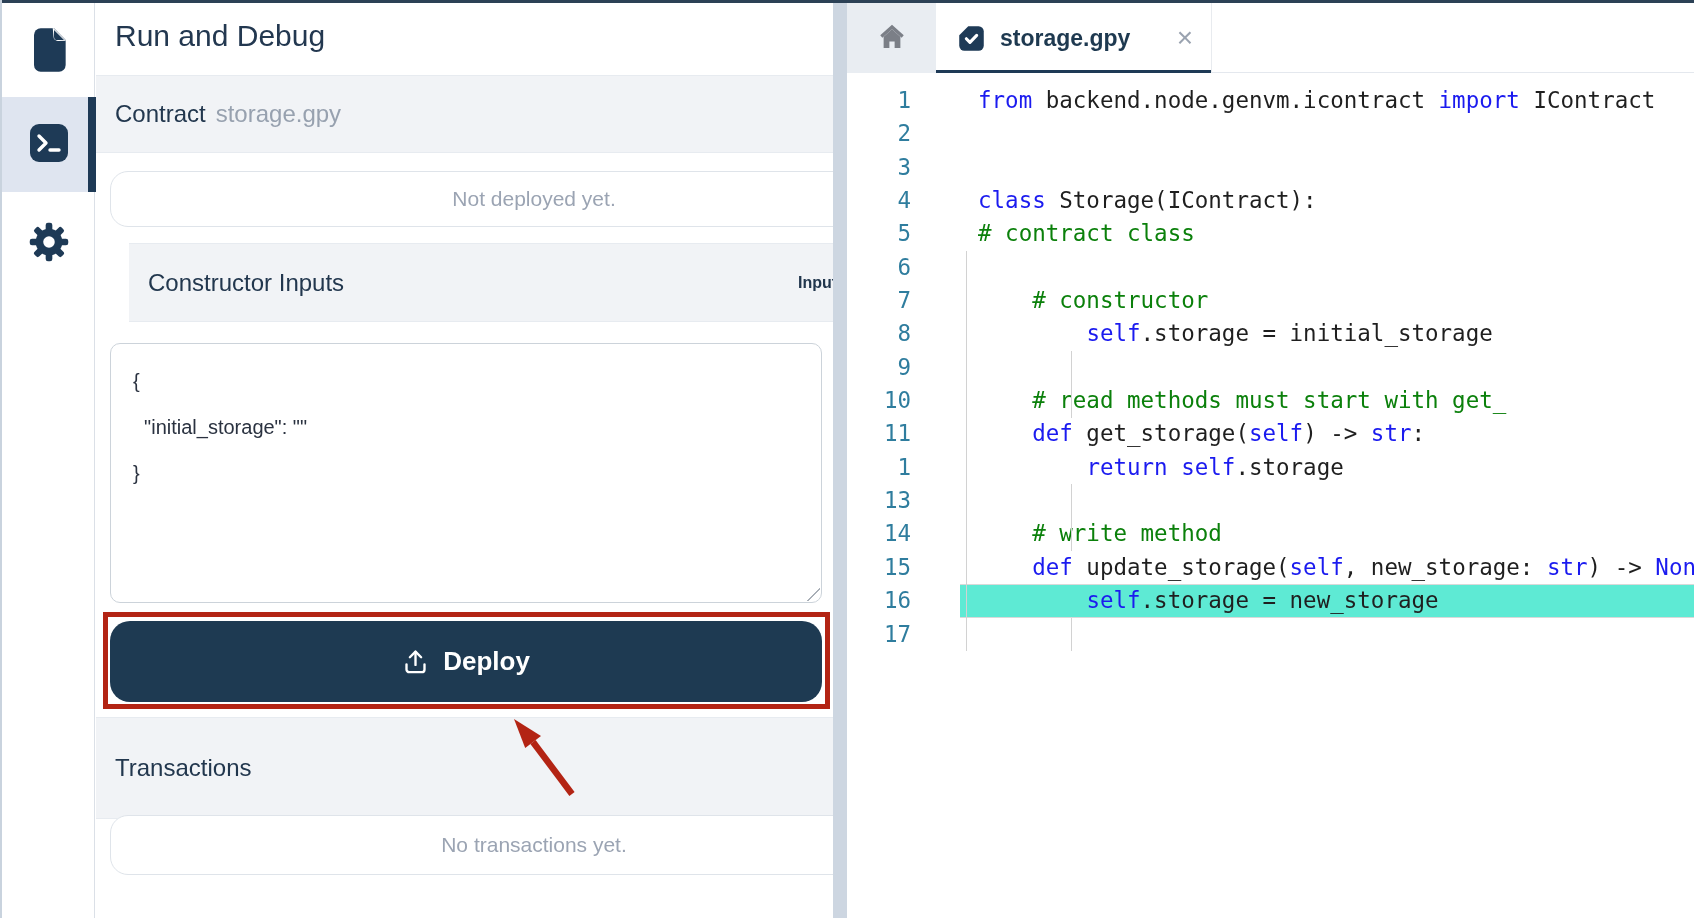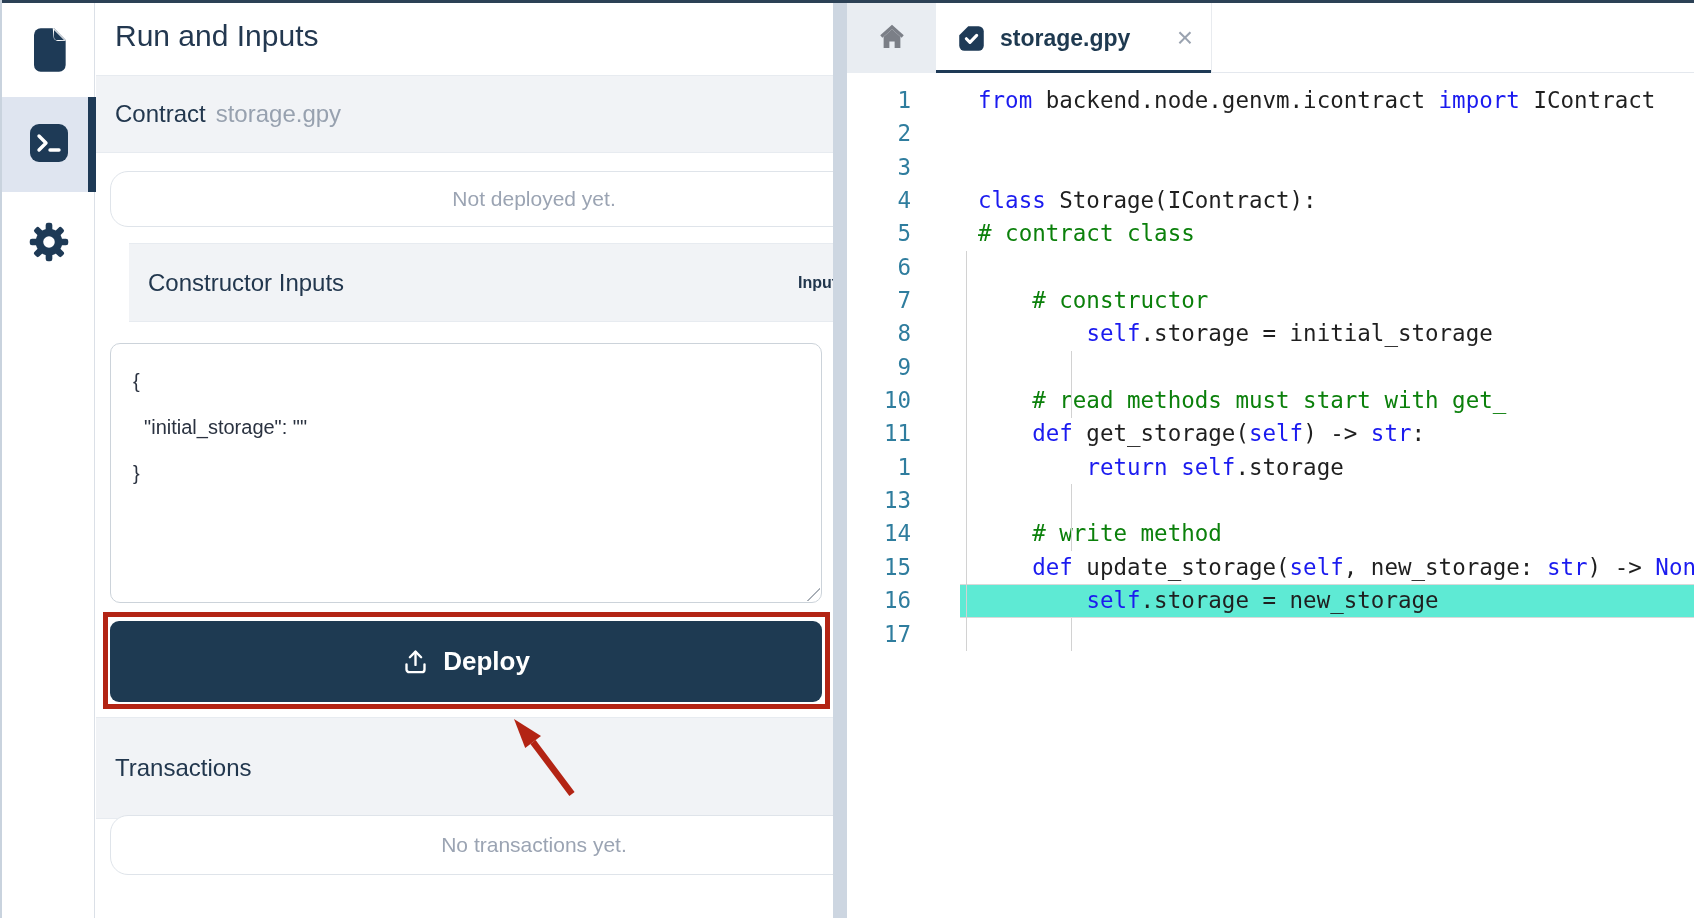--- a/index.html
+++ b/index.html
@@ -29,21 +29,21 @@
   .band-label{font-size:24px;color:#22374e;font-weight:500;}
   .band-file{font-size:24px;color:#97a1af;margin-left:10px;font-weight:400;}
   .band-right{margin-left:auto;font-size:16px;font-weight:700;color:#21364d;}
   .empty-box{position:absolute;left:14px;width:848px;border:1.5px solid #dfe4ea;border-radius:18px;background:#fff;display:flex;align-items:center;justify-content:center;font-size:21px;color:#9ba4b3;}
   .box-deploystatus{top:168px;height:56px;}
   .box-transactions{top:812px;height:60px;}
   .ctor-textarea{position:absolute;left:14px;top:340px;width:712px;height:260px;border:1.5px solid #ccd3da;border-radius:10px;padding:14px 22px;font-family:"Liberation Sans",sans-serif;font-size:20px;line-height:46px;color:#2a3240;resize:none;outline:none;background:#fff;white-space:pre;}
   .grip{position:absolute;left:708px;top:582px;width:16px;height:16px;background:repeating-linear-gradient(135deg,transparent 0 4px,#a9afb7 4px 5.5px,transparent 5.5px 9px);clip-path:polygon(100% 0,100% 100%,0 100%);}
 
   .annotation-box{position:absolute;left:7px;top:609px;width:727px;height:97px;border:5px solid #b32414;z-index:30;pointer-events:none;}
-  .deploy-btn{position:absolute;left:14px;top:618px;width:712px;height:81px;background:#1e3a52;border:none;border-radius:9px;display:flex;align-items:center;justify-content:center;gap:14px;cursor:pointer;}
+  .deploy-btn{position:absolute;left:14px;top:618px;width:712px;height:81px;background:#1e3a52;border:none;border-radius:20px;display:flex;align-items:center;justify-content:center;gap:14px;cursor:pointer;}
   .deploy-label{color:#fff;font-size:26px;font-weight:700;font-family:"Liberation Sans",sans-serif;}
   .annotation-arrow{position:absolute;left:404px;top:703px;width:100px;height:105px;z-index:31;pointer-events:none;}
 
   
   .resizer{position:absolute;left:833px;top:3px;width:14px;height:915px;background:#cdd6e1;cursor:col-resize;}
 
   
   .editor{position:absolute;left:847px;top:3px;width:847px;height:915px;background:#fff;}
   .tabbar{position:absolute;left:0;top:0;width:847px;height:70px;background:#fff;border-bottom:1px solid #e4e8ee;}
   .home-zone{position:absolute;left:0;top:0;width:89px;height:70px;background:#e9edf2;display:flex;align-items:center;justify-content:center;cursor:pointer;}
@@ -107,21 +107,21 @@
             <rect x="10.1" y="17" width="3.8" height="6" rx="1.3" transform="rotate(135 12 12)"></rect>
             <circle cx="12" cy="12" r="7.6"></circle>
           </g>
           <circle cx="12" cy="12" r="3.3" fill="#ffffff"></circle>
         </svg>
       </span>
     </div>
   </div>
 
   <div class="panel">
-    <div class="panel-title">Run and Inputs</div>
+    <div class="panel-title">Run and Debug</div>
 
     <div class="band band-contract">
       <span class="band-label">Contract</span>
       <span class="band-file">storage.gpy</span>
     </div>
 
     <div class="empty-box box-deploystatus">
       <span>Not deployed yet.</span>
     </div>
 

